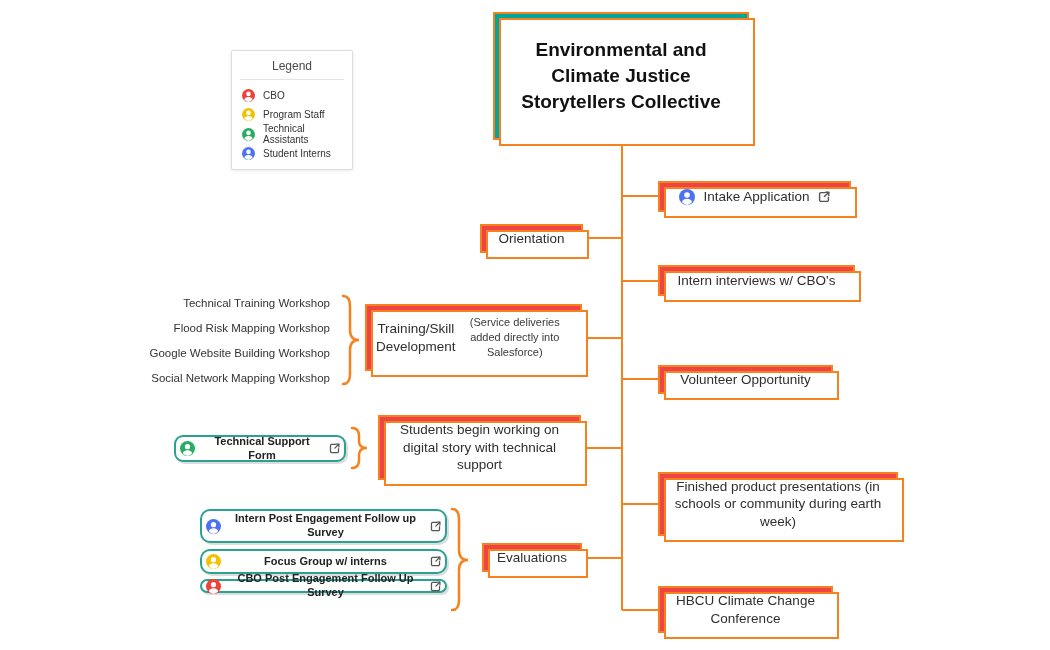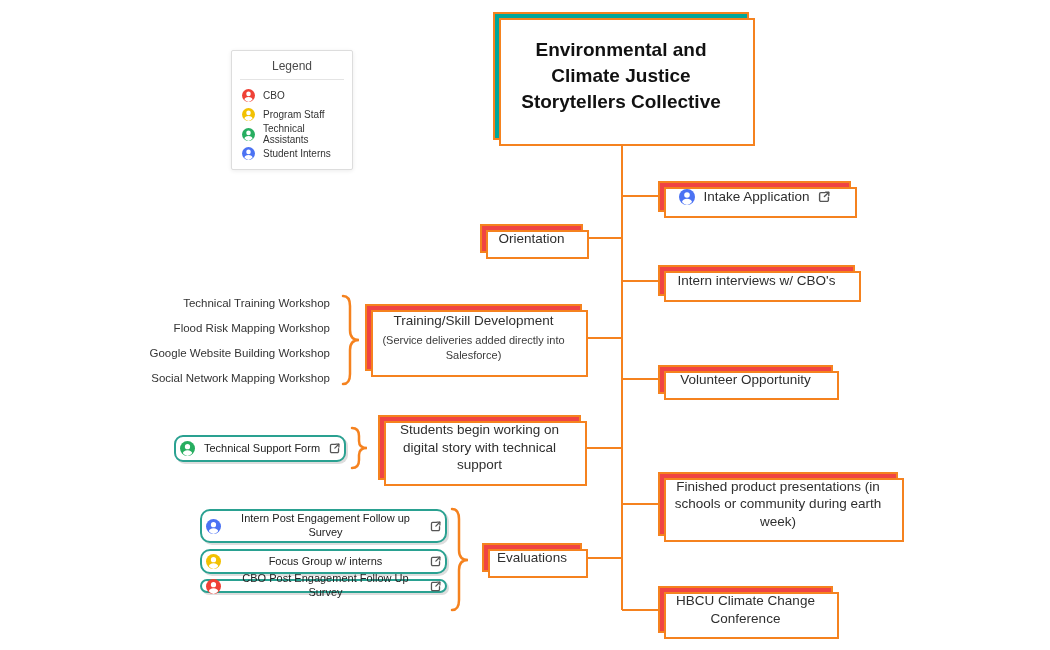--- a/index.html
+++ b/index.html
@@ -30,30 +30,30 @@
   }
   .onode::after{
     content:"";position:absolute;left:4px;top:4px;width:100%;height:100%;
     border:2px solid var(--orange);background:#fff;z-index:-1;
   }
   .root-node{
     background:var(--teal);
     font-size:19px;font-weight:bold;color:#111;
     padding:0 24px;line-height:1.38;
   }
-  .node-col{display:flex;flex-direction:column;justify-content:center;gap:3px;}
+  .node-col{display:flex;flex-direction:row;justify-content:center;gap:3px;}
   .subtext{font-size:11px;line-height:1.35;color:#3a3a3a;}
   .node-row{display:flex;align-items:center;justify-content:center;gap:9px;}
 
   
   .pill{
     position:absolute;z-index:1;background:#fff;
     border:2px solid var(--teal_border);border-radius:10px;
     display:flex;align-items:center;gap:8px;padding:0 4px;
-    font-size:11px;font-weight:normal;color:#222;line-height:1.25;
+    font-size:11px;font-weight:bold;color:#222;line-height:1.25;
     box-shadow:2px 2px 0 rgba(120,120,120,.25);
     text-align:center;
   }
   .pill .plabel{flex:1;}
 
   
   .legend{
     position:absolute;z-index:1;left:231px;top:50px;width:122px;height:120px;
     background:#fff;border:1px solid #ddd;border-radius:2px;
     box-shadow:0 1px 4px rgba(0,0,0,.08);

